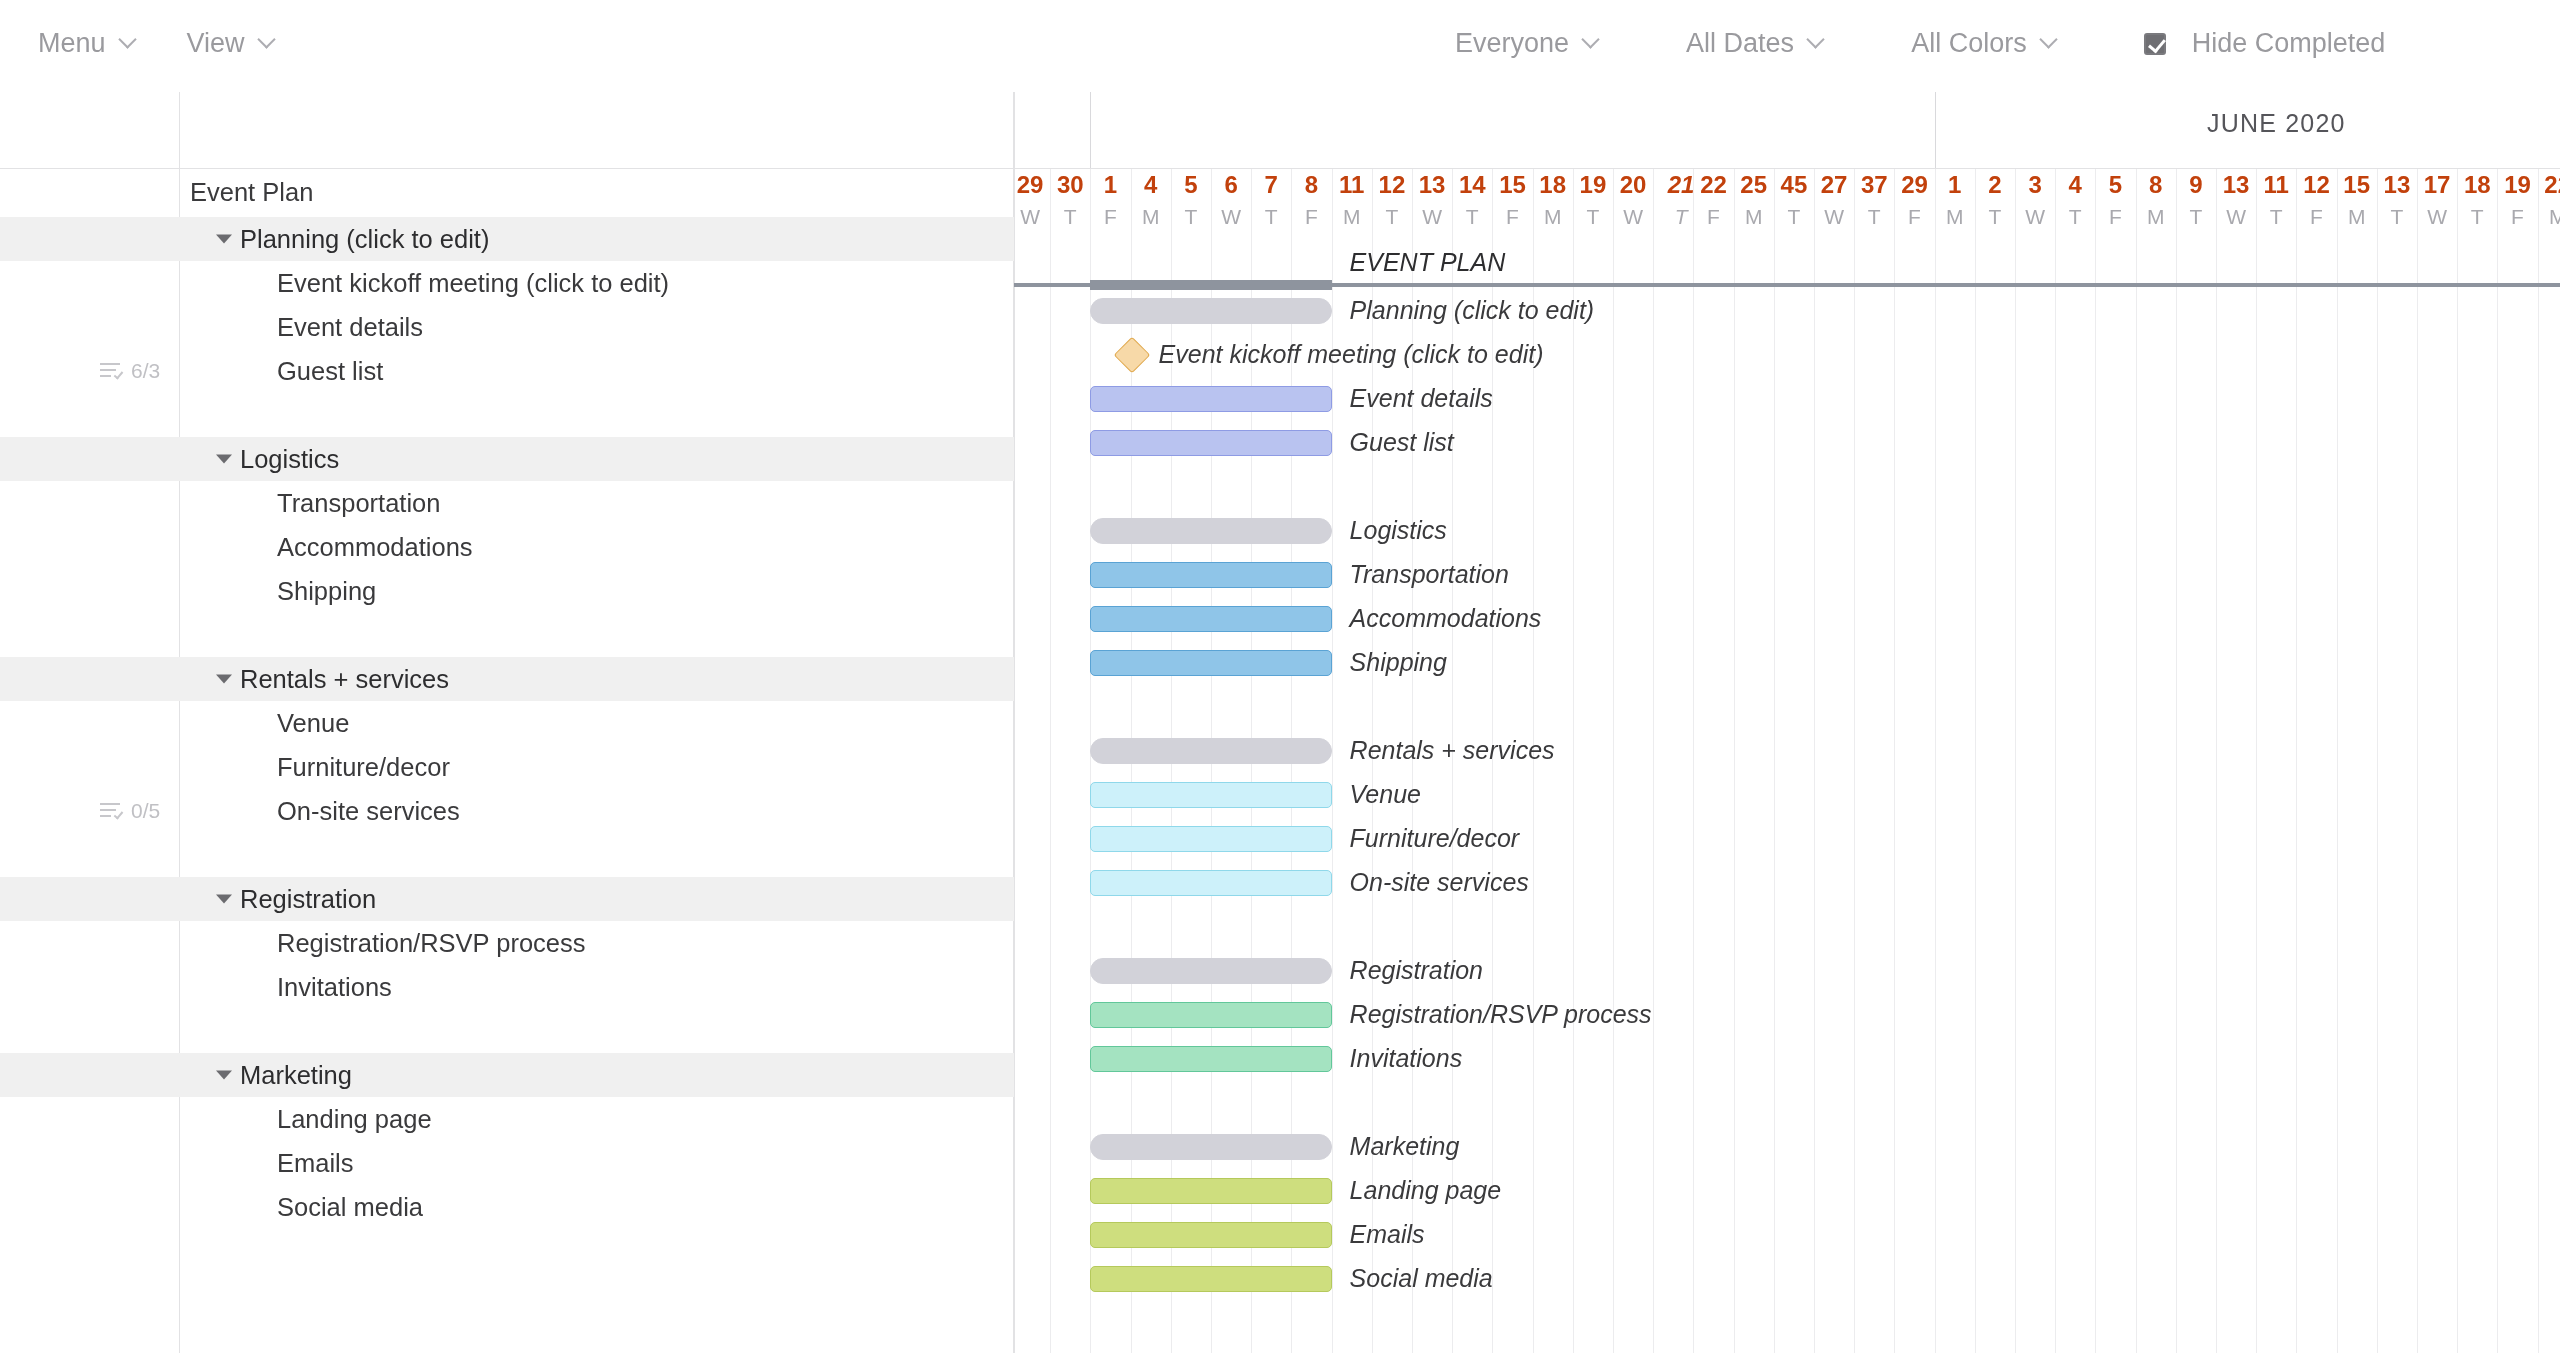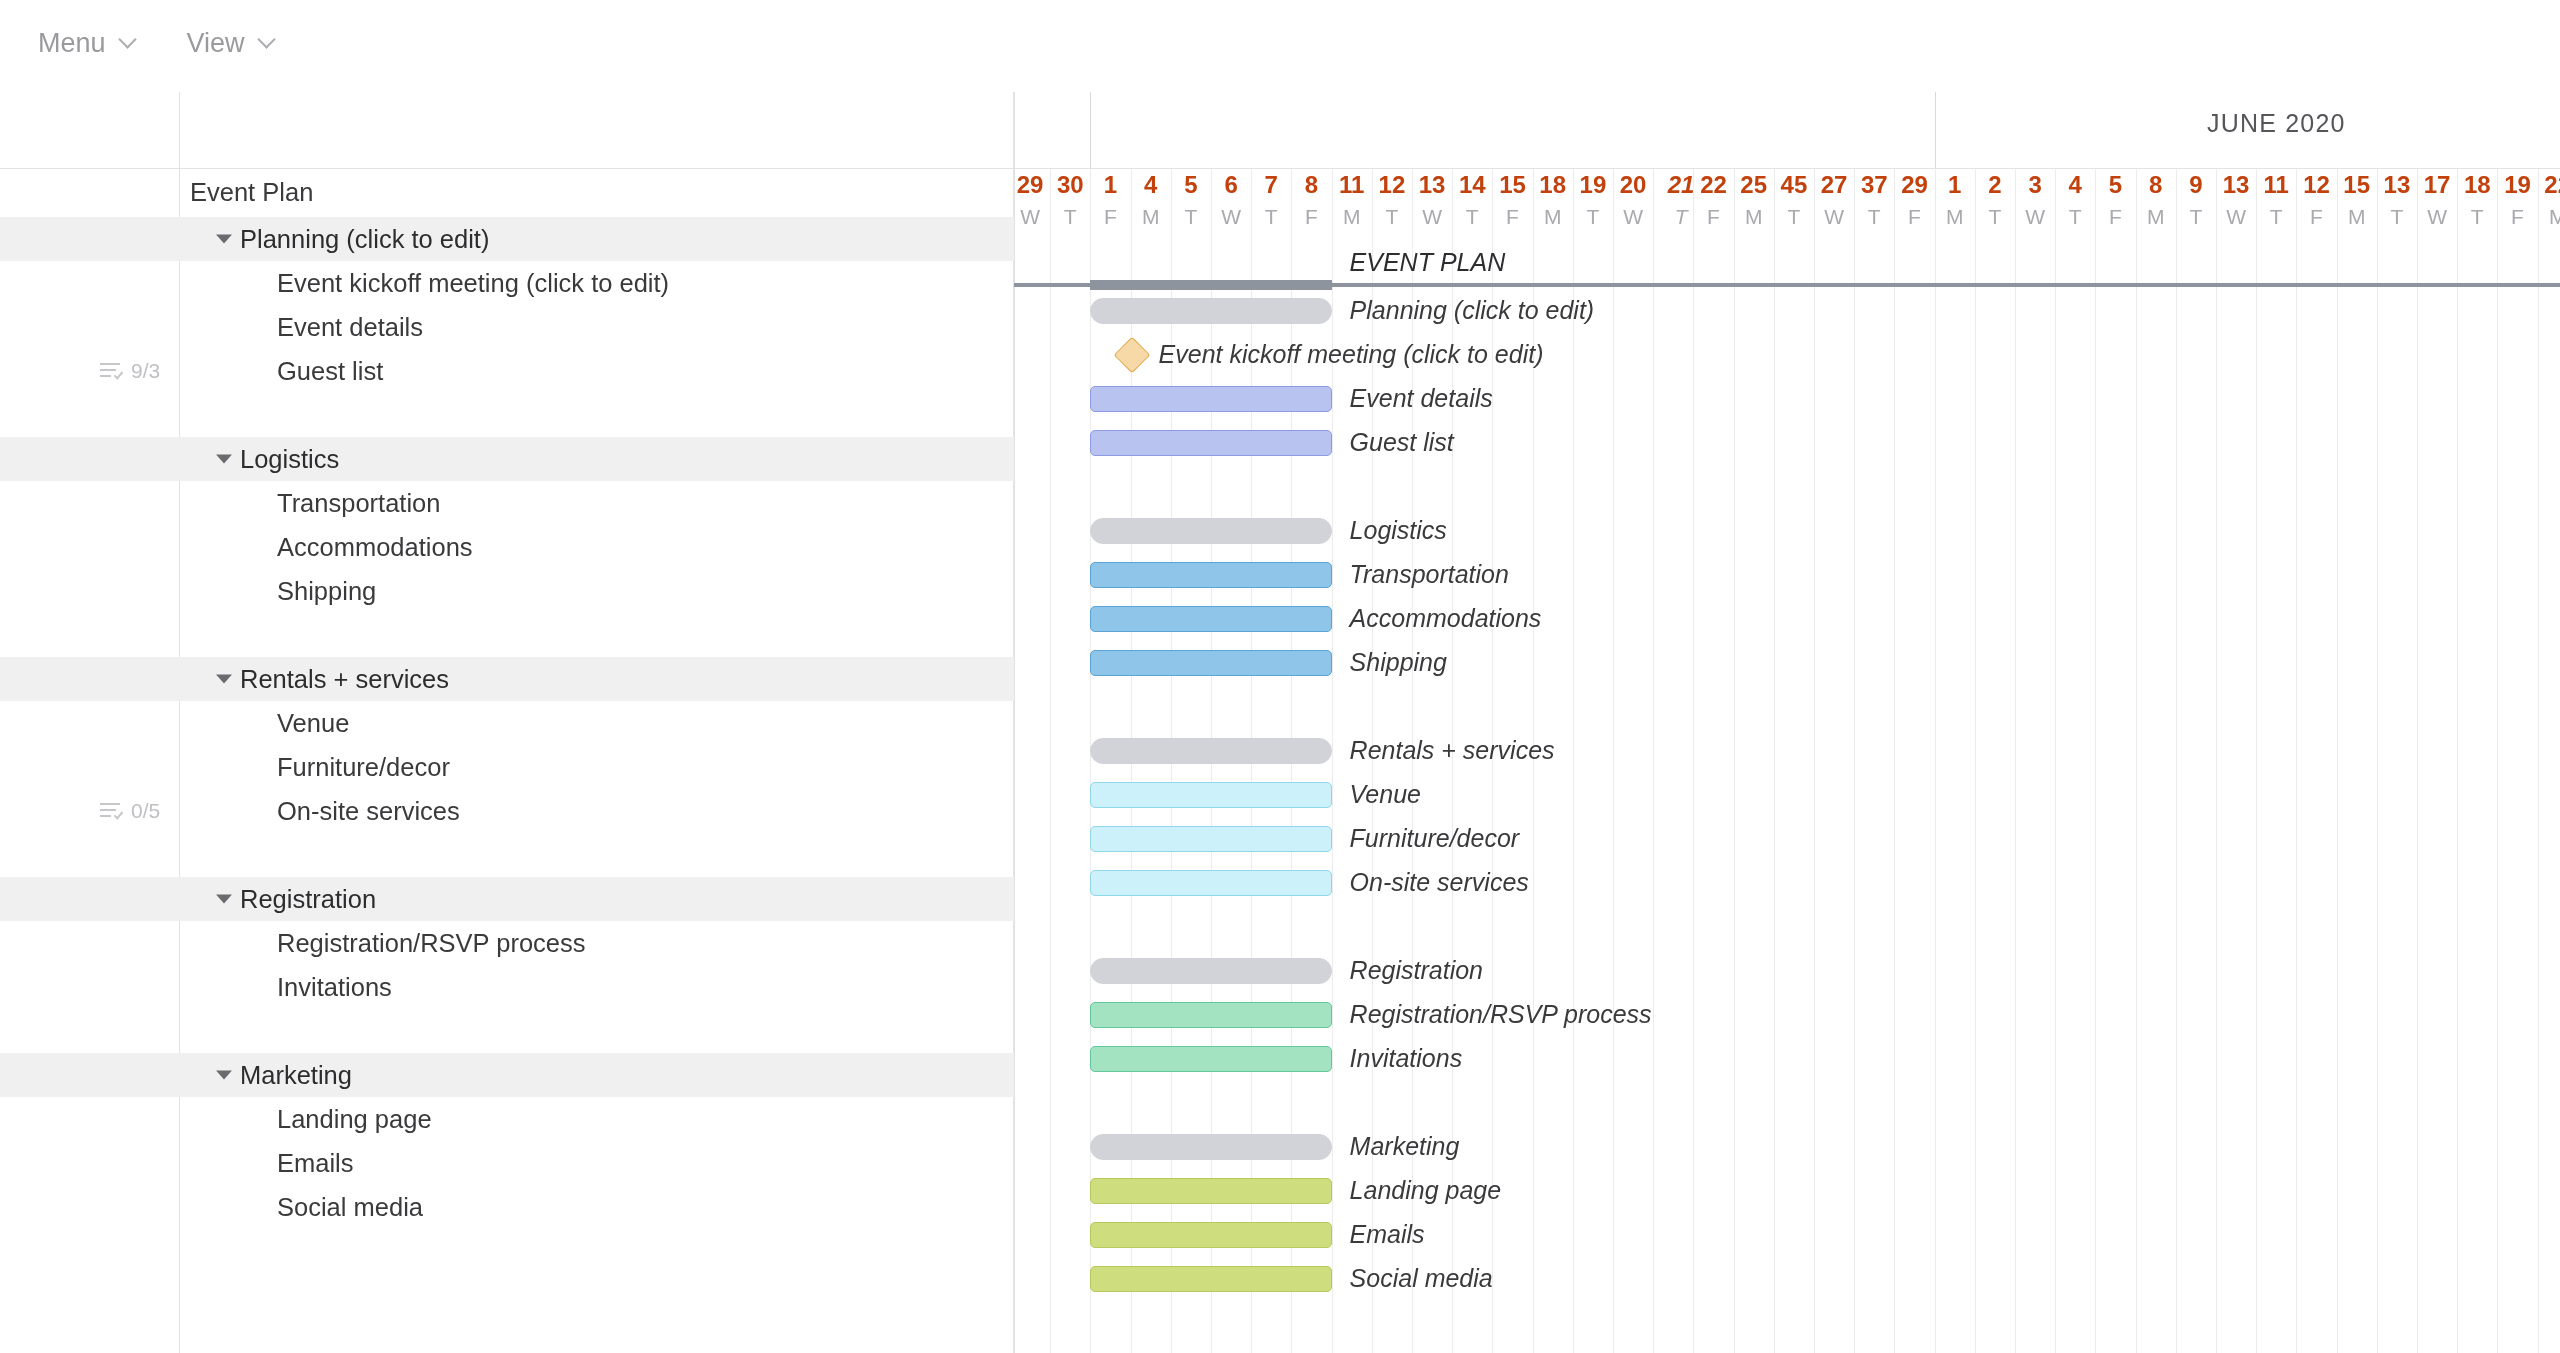--- a/index.html
+++ b/index.html
@@ -97,20 +97,38 @@
     <div class="tb-item">
       <span>Menu</span>
       <span class="chev"></span>
     </div>
     <div class="tb-item">
       <span>View</span>
       <span class="chev"></span>
     </div>
   </div>
 
+  <div class="tb-right">
+    <div class="tb-item">
+      <span>Everyone</span>
+      <span class="chev"></span>
+    </div>
+    <div class="tb-item">
+      <span>All Dates</span>
+      <span class="chev"></span>
+    </div>
+    <div class="tb-item">
+      <span>All Colors</span>
+      <span class="chev"></span>
+    </div>
+    <div class="tb-item last">
+      <span class="chk"></span>
+      <span>Hide Completed</span>
+    </div>
+  </div>
 </div>
 
 <div id="sheet">
 
   <div id="leftpane">
     <div class="hdrspace"></div>
     <div class="hdrline"></div>
     <div class="vrule" style="left:179px;"></div>
     <div class="vrule" style="left:1013px;"></div>
     <div class="rows" id="left-rows">
@@ -129,21 +147,21 @@
         </div>
         <div class="row" style="height: 44px;">
           <div class="lab task">Guest list</div>
           <div class="cellnote">
             <span class="clicon">
               <i></i>
               <i></i>
               <i></i>
               <u></u>
             </span>
-            <span>9/3</span>
+            <span>6/3</span>
           </div>
         </div>
         <div class="row" style="height: 44px;"></div>
         <div class="row shade" style="height: 44px;">
           <div class="caret"></div>
           <div class="lab group withcaret">Logistics</div>
         </div>
         <div class="row" style="height: 44px;">
           <div class="lab task">Transportation</div>
         </div>

